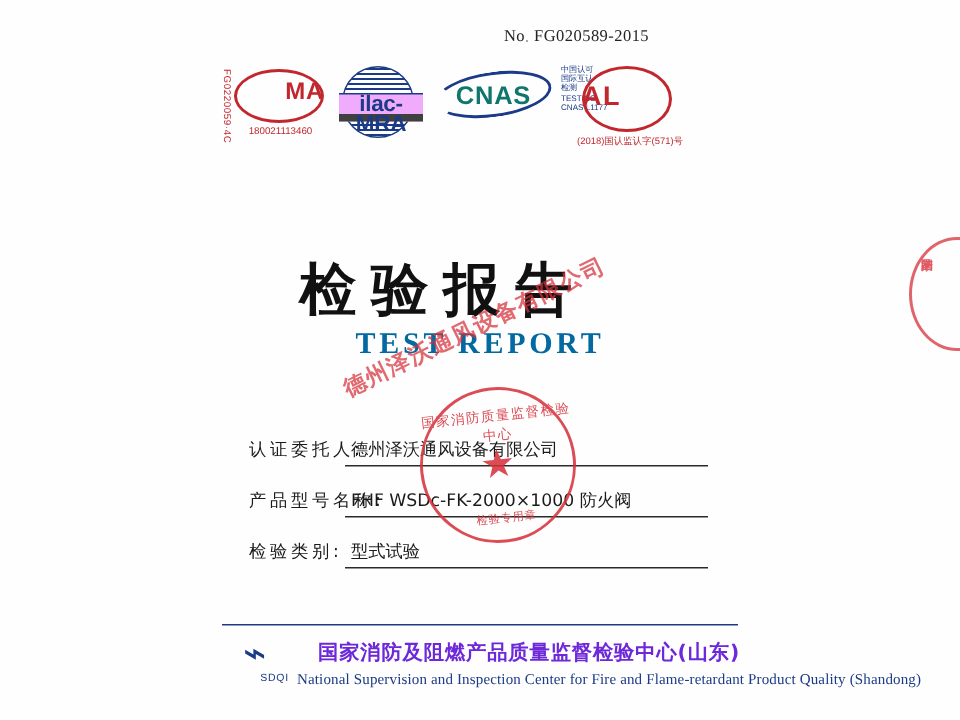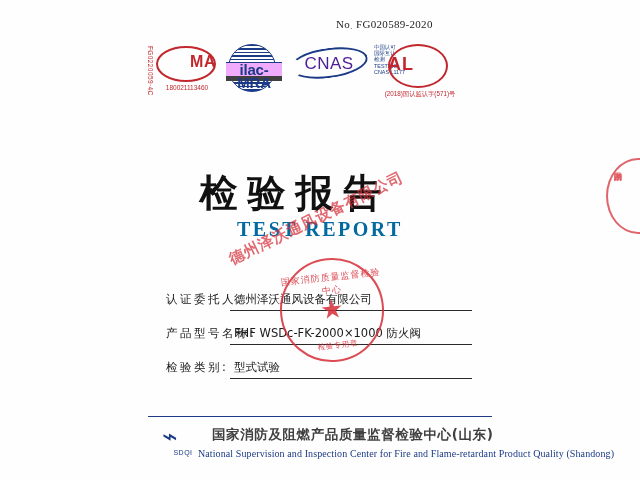--- a/index.html
+++ b/index.html
@@ -164,22 +164,22 @@
     border-left-color: transparent;
     transform: rotate(-8deg);
   }
   .cnas .txt {
     position: absolute;
     left: 0;
     top: 6px;
     width: 78px;
     text-align: center;
     font-size: 17px;
-    font-weight: normal;
-    color: #4c1d95;
+    font-weight: bold;
+    color: #0f766e;
     font-family: "Liberation Sans", sans-serif;
     letter-spacing: 0.5px;
   }
   .cnas .cn-lines {
     position: absolute;
     left: 84px;
     top: -4px;
     width: 46px;
     font-size: 5.4px;
     line-height: 6.2px;
@@ -422,21 +422,21 @@
     color: #1b3b86;
     letter-spacing: 0.5px;
     font-family: "Liberation Sans", sans-serif;
   }
   .footer-cn {
     position: absolute;
     left: 212px;
     top: 426px;
     font-size: 13.5px;
     font-weight: bold;
-    color: #404040;
+    color: #6d28d9;
     letter-spacing: 0.6px;
     font-family: "DejaVu Sans", sans-serif;
     white-space: nowrap;
   }
   .footer-en {
     position: absolute;
     left: 198px;
     top: 448px;
     font-size: 10px;
     color: #1b3b86;
@@ -444,21 +444,21 @@
     font-family: "Liberation Serif", serif;
     white-space: nowrap;
   }
 </style>
 </head>
 <body>
 
 <div class="page">
 
   <div class="report-no">
-    <span>No</span><span class="sub">·</span><span> FG020589-2020</span>
+    <span>No</span><span class="sub">·</span><span> FG020589-2015</span>
   </div>
 
   <div class="logo-strip">
 
     <div class="vert-code">FG0220059·4C</div>
 
     <div class="cma">
       <div class="oval"></div>
       <div class="txt">MA</div>
       <div class="code">180021113460</div>

